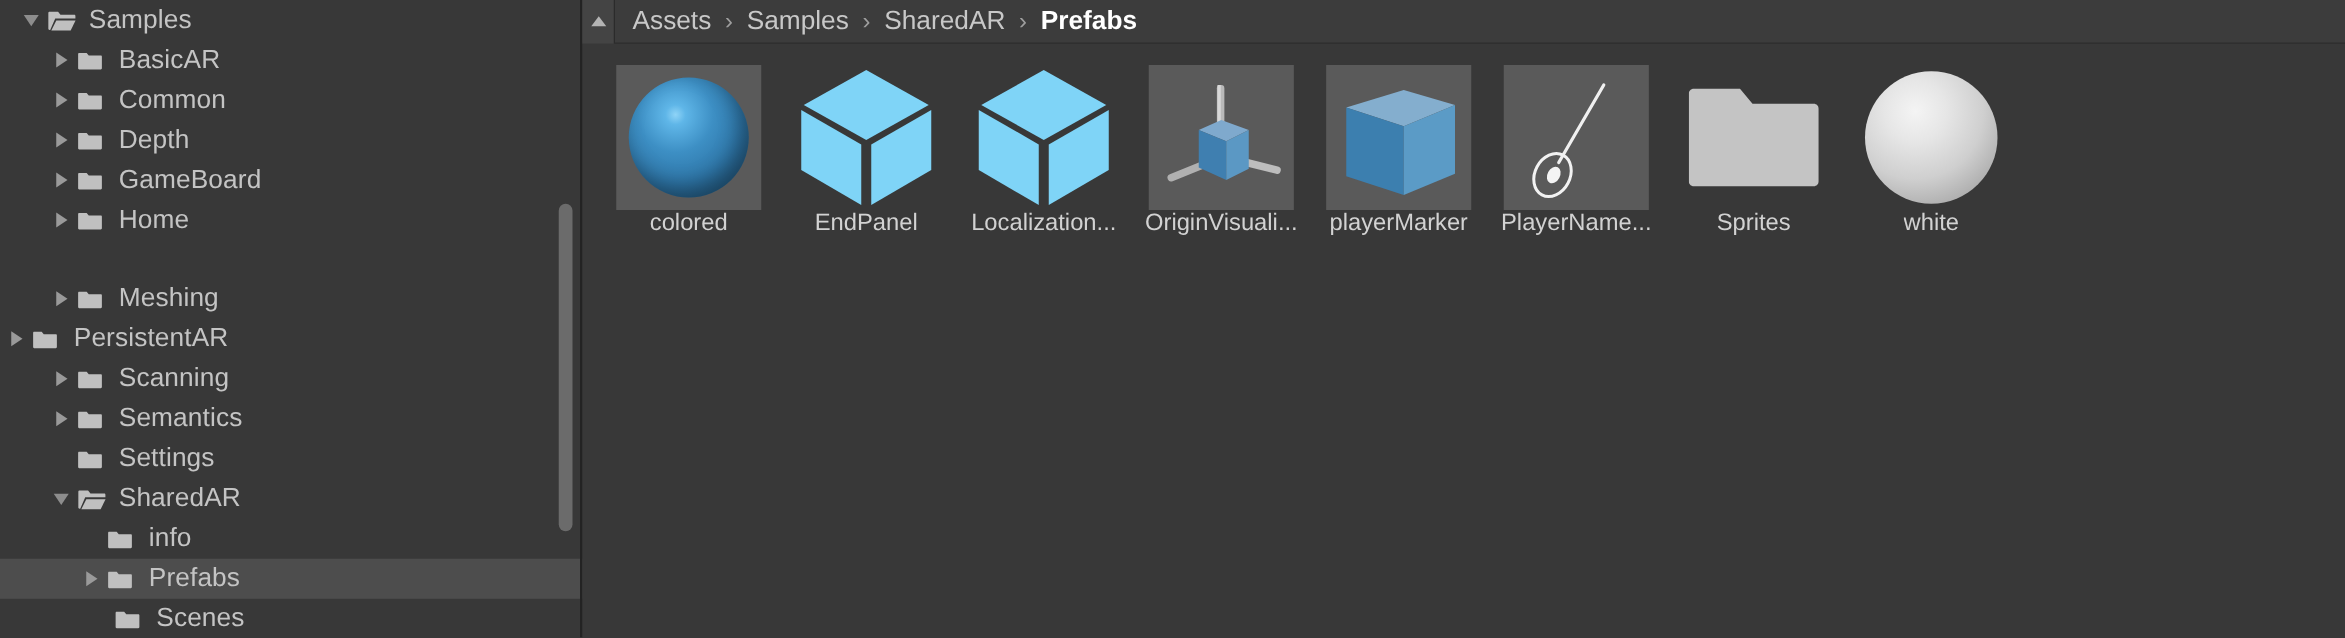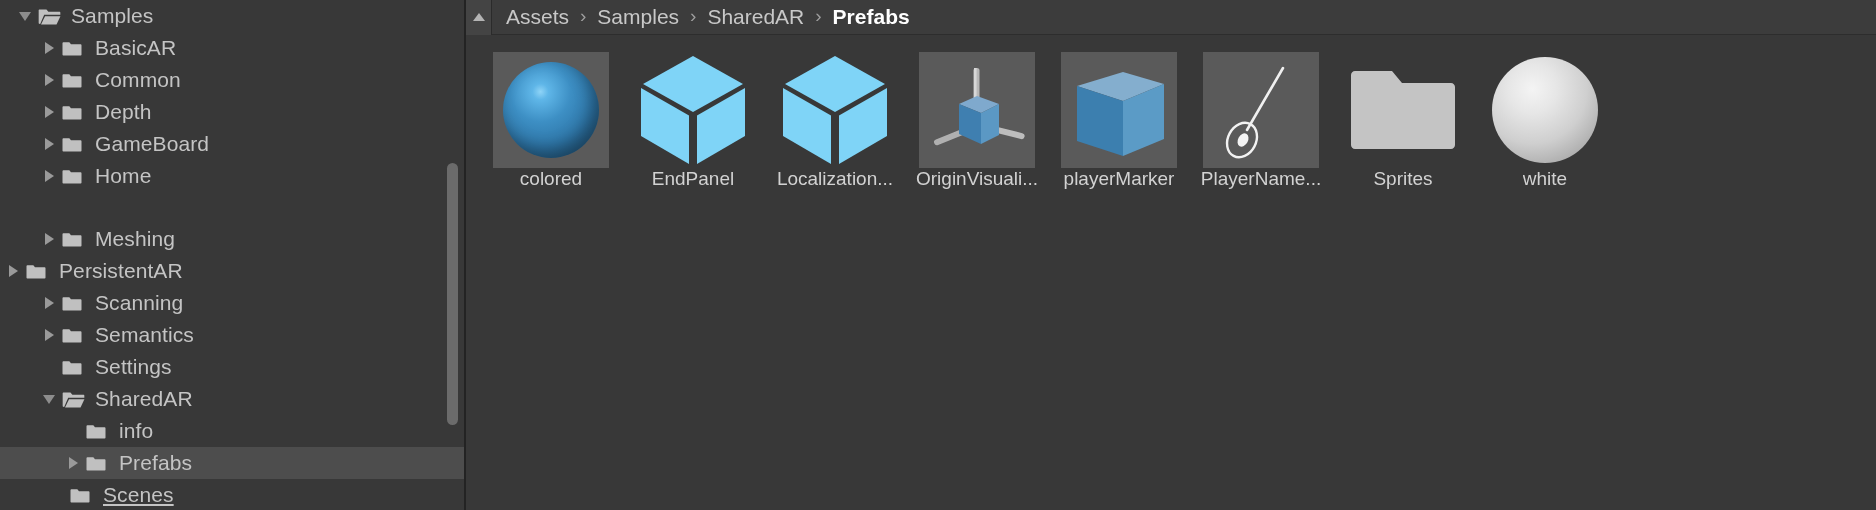--- a/index.html
+++ b/index.html
@@ -92,21 +92,21 @@
     border-right: 1px solid #2b2b2b;
     flex: 0 0 26px;
   }
   .arrow-up-small {
     width: 0; height: 0;
     border-bottom: 8px solid #b4b4b4;
     border-left: 6px solid transparent;
     border-right: 6px solid transparent;
   }
   #crumbs {
-    display: flex; align-items: flex-start;
+    display: flex; align-items: flex-end;
     padding-left: 14px;
     font-size: 21px;
     color: #c8c8c8;
   }
   .crumb { color: #c8c8c8; }
   .crumb.active { color: #ffffff; font-weight: bold; }
   .crumb-sep {
     color: #9e9e9e;
     margin: 0 11px;
     font-size: 19px;
@@ -314,21 +314,21 @@
           <div class="tw-arrow">
             <span class="arrow-right"></span>
           </div>
           <div class="folder-ico">
             <svg width="20" height="17" viewBox="0 0 24 20">
               <path fill="#c0c0c0" d="M1.6 2.6h7.2l2 2.4h11.6c.6 0 1 .45 1 1v11.4c0 .55-.45 1-1 1H1.6c-.55 0-1-.45-1-1V3.6c0-.55.45-1 1-1z"></path>
             </svg>
           </div>
           <span class="tree-label">Prefabs</span>
         </div>
-        <div class="tree-row" style="padding-left: 44px; text-decoration: underline;">
+        <div class="tree-row" style="padding-left: 66px;">
           <div class="tw-arrow empty"></div>
           <div class="folder-ico">
             <svg width="20" height="17" viewBox="0 0 24 20">
               <path fill="#c0c0c0" d="M1.6 2.6h7.2l2 2.4h11.6c.6 0 1 .45 1 1v11.4c0 .55-.45 1-1 1H1.6c-.55 0-1-.45-1-1V3.6c0-.55.45-1 1-1z"></path>
             </svg>
           </div>
           <span class="tree-label">Scenes</span>
         </div>
         <div class="tree-row" style="padding-left: 60px;">
           <div class="tw-arrow empty"></div>

